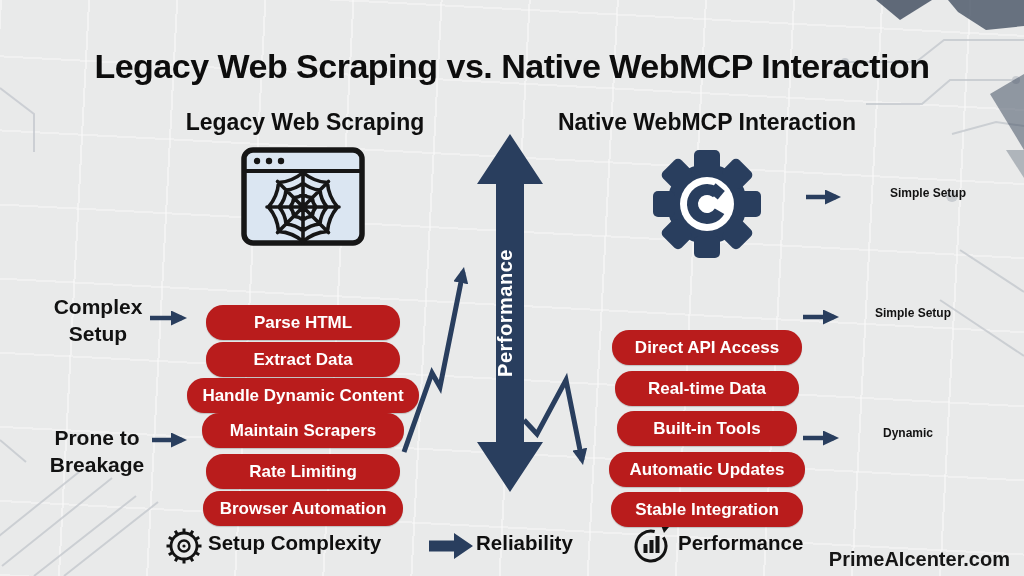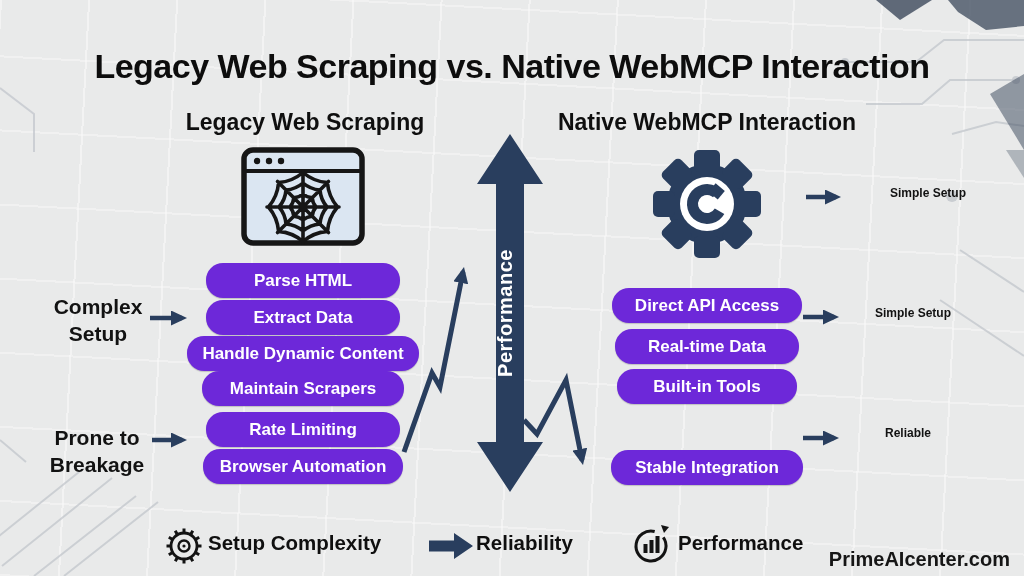--- a/index.html
+++ b/index.html
@@ -6,22 +6,22 @@
   #stage{position:relative;width:1024px;height:576px;margin:0 auto;background:#e9eaea;overflow:hidden;}
   #stage::before{content:"";position:absolute;inset:0;z-index:0;opacity:.8;pointer-events:none;
     background-image:
       repeating-linear-gradient(93deg, rgba(255,255,255,.55) 0 2px, rgba(0,0,0,0) 2px 88px),
       repeating-linear-gradient(3deg, rgba(255,255,255,.45) 0 2px, rgba(0,0,0,0) 2px 74px);}
   .abs{position:absolute;}
   .z1{z-index:1;} .z2{z-index:2;} .z3{z-index:3;}
   #title{left:0;top:47px;width:1024px;text-align:center;font-size:34px;font-weight:800;
     color:#0d0d0d;letter-spacing:-.5px;}
   .col-header{top:109px;text-align:center;font-size:23px;font-weight:800;color:#0f0f0f;}
-  .pill{height:35px;border-radius:17px;background:#6d28d9;color:#fff;display:flex;align-items:center;
-    justify-content:center;font-size:17px;font-weight:700;white-space:nowrap;box-shadow:0 1px 1px rgba(0,0,0,.18);}
+  .pill{height:35px;border-radius:17px;background:#b91c1c;color:#fff;display:flex;align-items:center;
+    justify-content:center;font-size:17px;font-weight:700;white-space:nowrap;box-shadow:0 1px 1px rgba(0,0,0,.18);margin-top:42px;}
   .side-label{text-align:center;font-size:21px;font-weight:800;color:#121212;line-height:27px;}
   .right-label{text-align:center;font-size:12px;font-weight:800;color:#121212;white-space:nowrap;}
   #performance-label{left:400px;top:297px;width:220px;height:32px;transform:rotate(-90deg);
     color:#ffffff;font-size:20px;font-weight:800;text-align:center;letter-spacing:.5px;}
   .legend-label{top:531px;font-size:20.5px;font-weight:800;color:#0f0f0f;white-space:nowrap;}
   #watermark{right:14px;top:548px;font-size:20px;font-weight:700;color:#161616;}
   svg{display:block;}
 </style>
 </head>
 <body>
@@ -119,25 +119,26 @@
       <rect x="42" y="1" width="26" height="22" rx="5" transform="rotate(315 55 55)"></rect>
     </g>
     <circle cx="55" cy="55" r="27" fill="#ffffff"></circle>
     <circle cx="55" cy="55" r="14.5" fill="none" stroke="#293e5e" stroke-width="11" stroke-dasharray="71 20.2" transform="rotate(30 55 55)"></circle>
     <rect x="59" y="37" width="12" height="11" fill="#293e5e" transform="rotate(40 65 42)"></rect>
   </svg>
 
   <div class="abs z3 pill" style="left:615px;top:329px;width:184px;">Real-time Data</div>
   <div class="abs z3 pill" style="left:612px;top:288px;width:190px;">Direct API Access</div>
   <div class="abs z3 pill" style="left:617px;top:369px;width:180px;">Built-in Tools</div>
+  <div class="abs z3 pill" style="left:609px;top:410px;width:196px;">Automatic Updates</div>
   <div class="abs z3 pill" style="left:611px;top:450px;width:192px;">Stable Integration</div>
 
   <div class="abs z3 right-label" style="left:850px;top:186px;width:156px;">Simple Setup</div>
   <div class="abs z3 right-label" style="left:838px;top:306px;width:150px;">Simple Setup</div>
-  <div class="abs z3 right-label" style="left:833px;top:426px;width:150px;">Reliable</div>
+  <div class="abs z3 right-label" style="left:833px;top:426px;width:150px;">Dynamic</div>
 
   <svg class="abs z2" style="left:164px;top:526px;" width="40" height="40" viewBox="0 0 40 40">
     <circle cx="20" cy="20" r="13" fill="none" stroke="#131313" stroke-width="2.8"></circle>
     <path id="legend-gear-teeth" d="M33.0 20.0L37.5 20.0M31.3 26.5L35.2 28.8M26.5 31.3L28.8 35.2M20.0 33.0L20.0 37.5M13.5 31.3L11.3 35.2M8.7 26.5L4.8 28.8M7.0 20.0L2.5 20.0M8.7 13.5L4.8 11.3M13.5 8.7L11.2 4.8M20.0 7.0L20.0 2.5M26.5 8.7L28.8 4.8M31.3 13.5L35.2 11.2" stroke="#131313" stroke-width="3" fill="none"></path>
     <circle cx="20" cy="20" r="5.5" fill="none" stroke="#131313" stroke-width="2.4"></circle>
     <circle cx="20" cy="20" r="1.6" fill="#131313"></circle>
   </svg>
   <div class="abs z3 legend-label" style="left:208px;">Setup Complexity</div>
 
   <svg class="abs z2" style="left:429px;top:533px;" width="44" height="26" viewBox="0 0 44 26">

